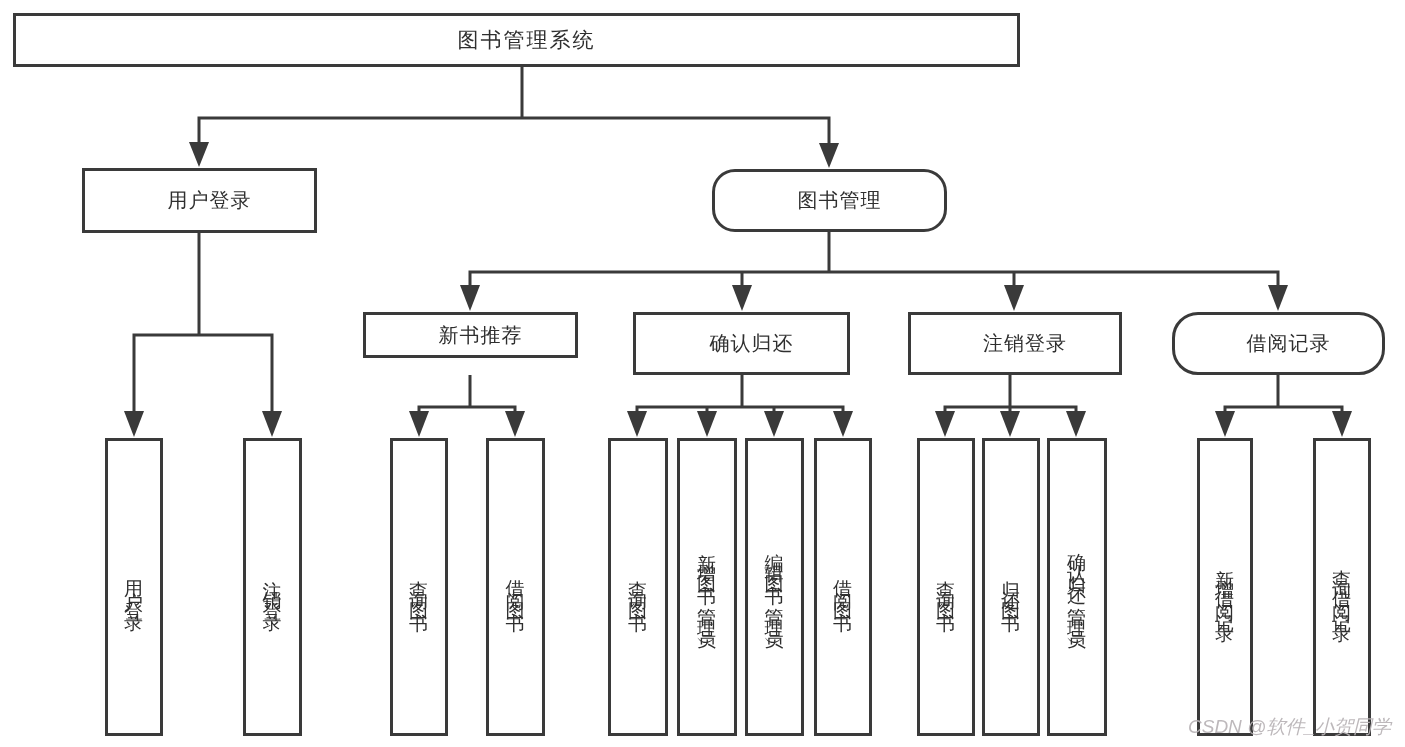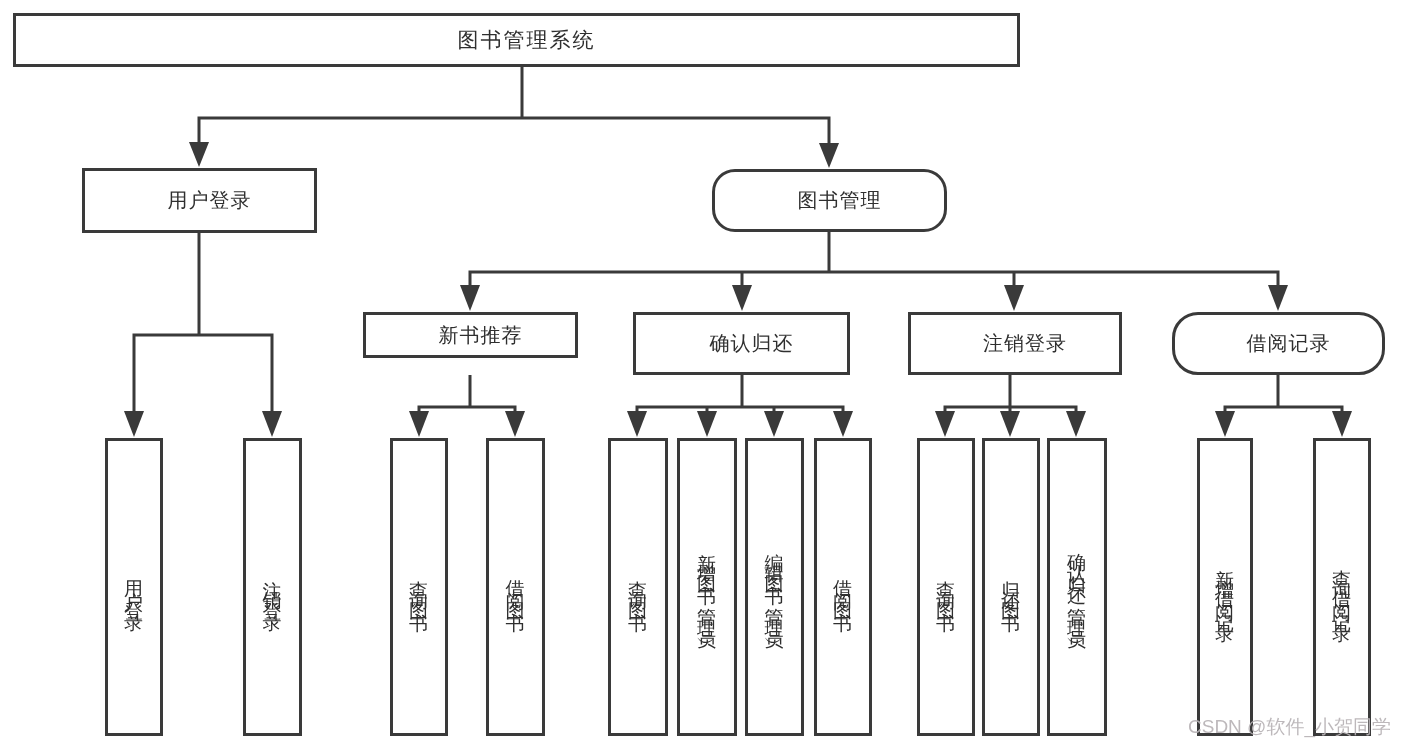--- a/index.html
+++ b/index.html
@@ -71,20 +71,21 @@
   #l-e2 { left: 1313px; width: 58px; }
   .watermark {
     position: absolute;
     left: 1188px;
     top: 714px;
     font-size: 19px;
     color: var(--watermark);
     opacity: 0.92;
     white-space: nowrap;
     z-index: 5;
+    font-style: italic;
   }
 </style>
 </head>
 <body>
 
 <div class="canvas">
 
   <svg class="connectors" viewBox="0 0 1405 747" fill="none" stroke="currentColor" stroke-width="3">
 
     <path d="M522 67 V118 M199 144 V118 H829 V145"></path>

